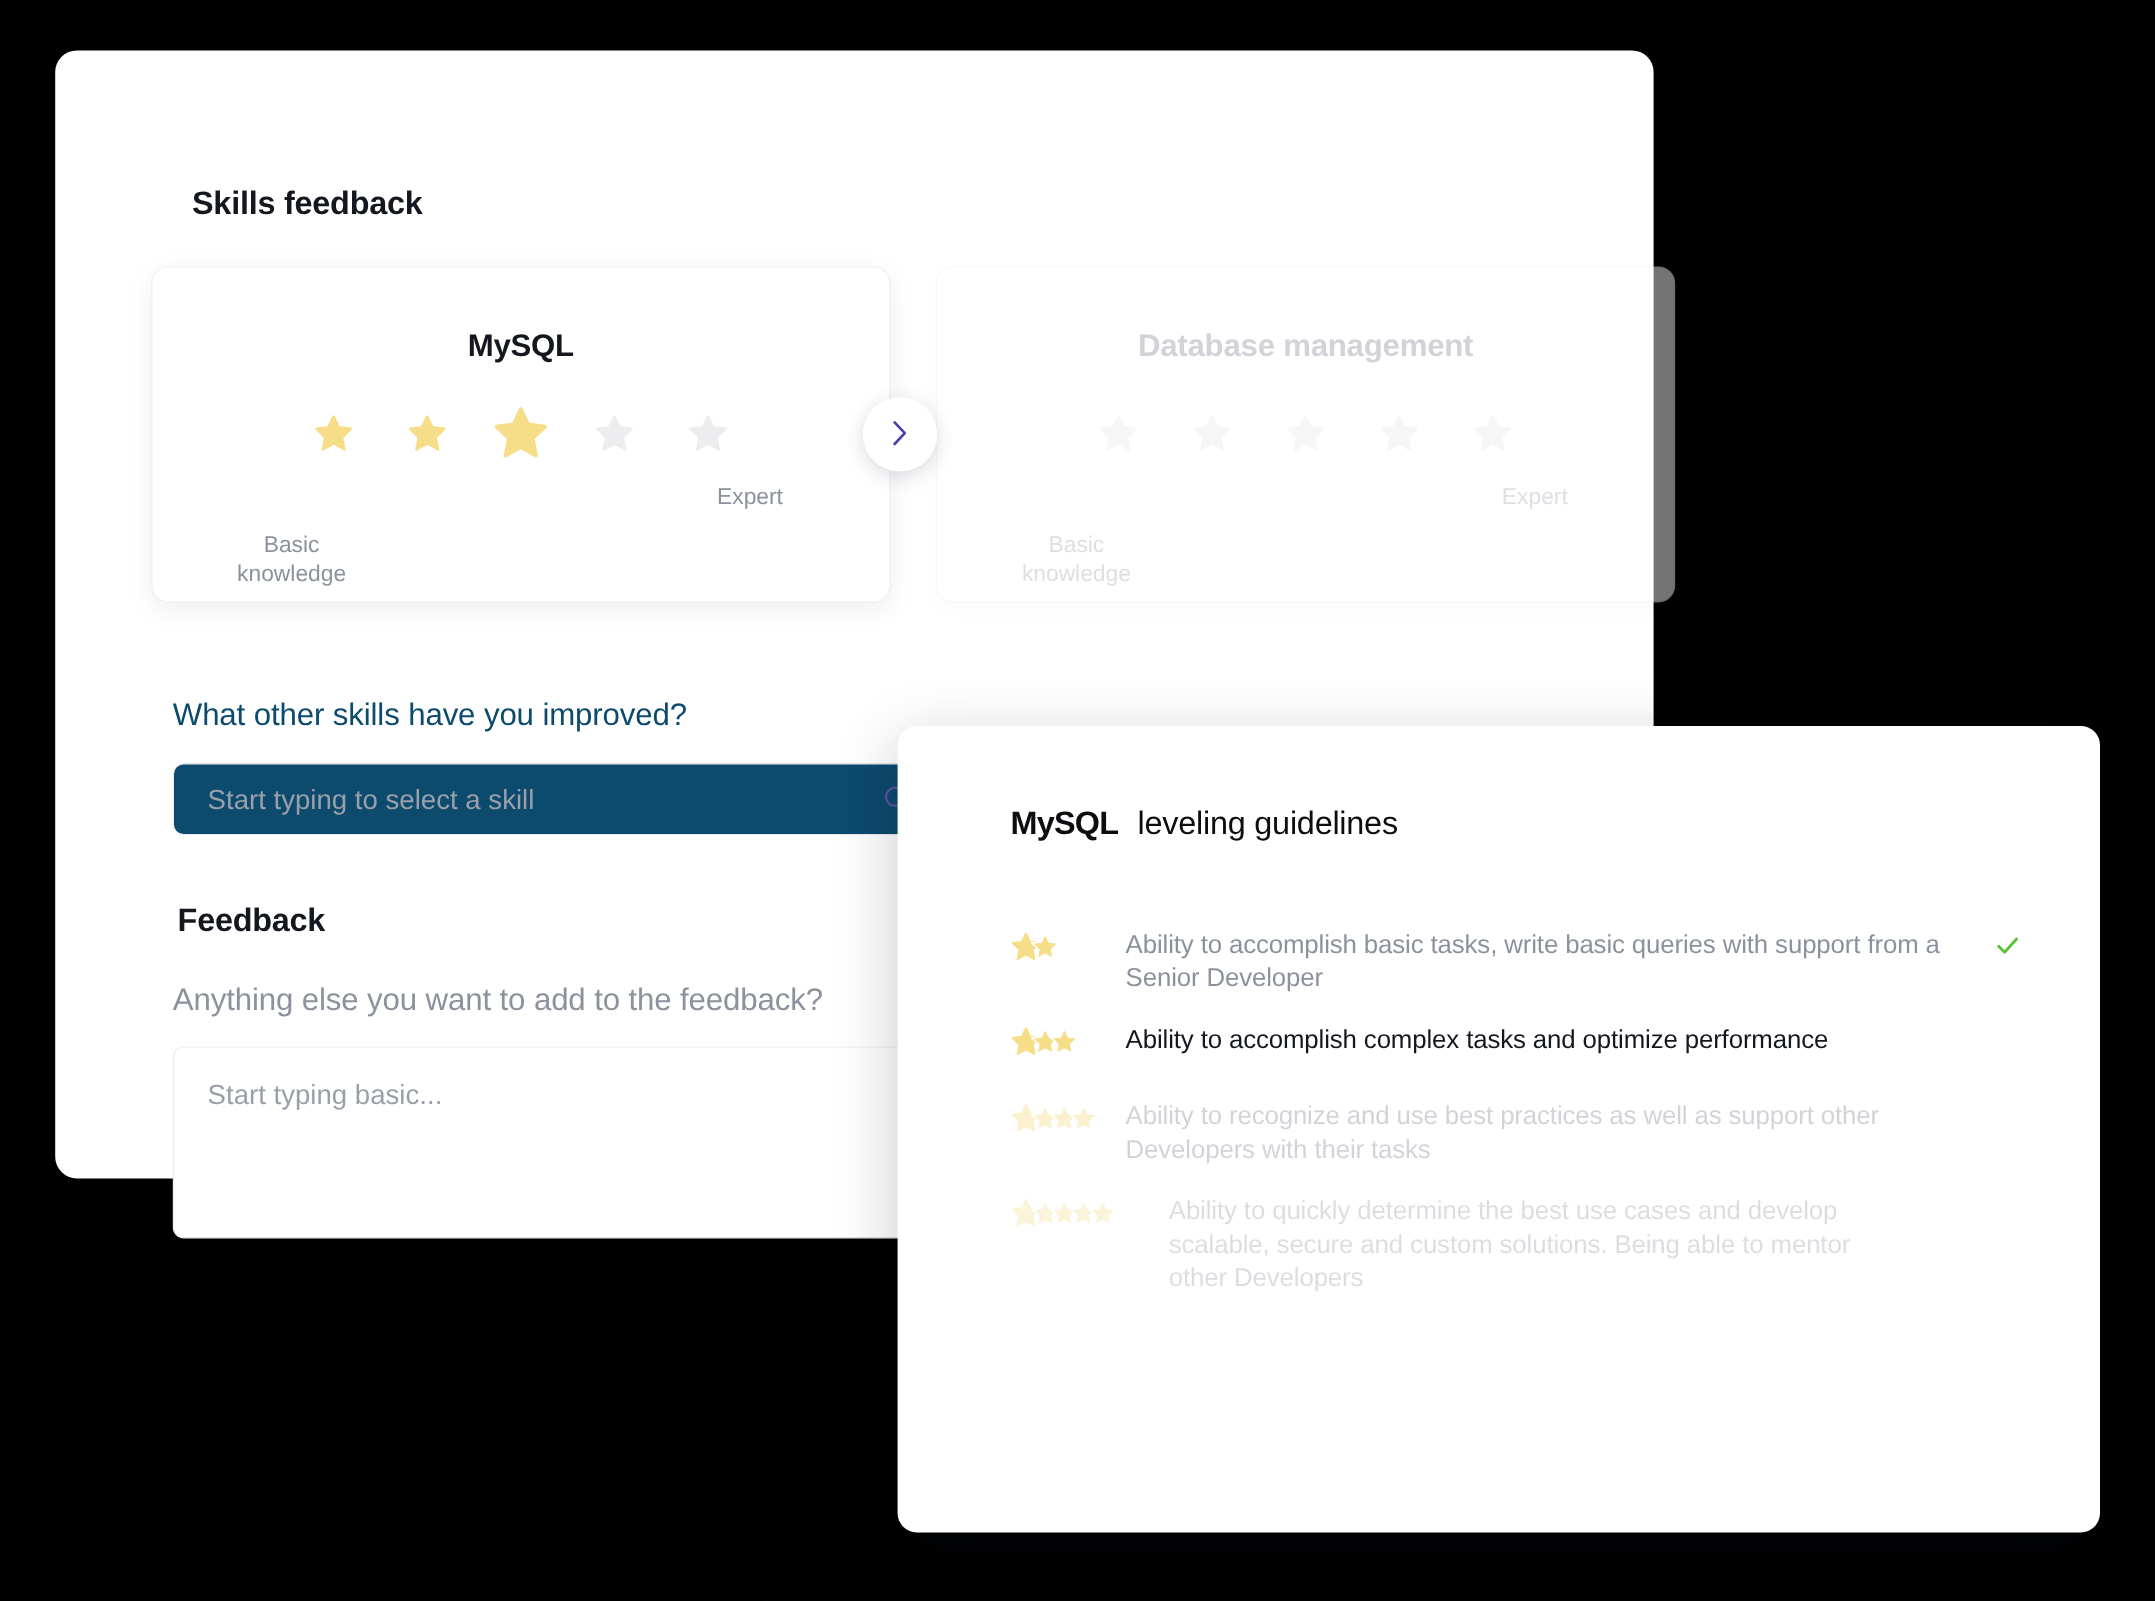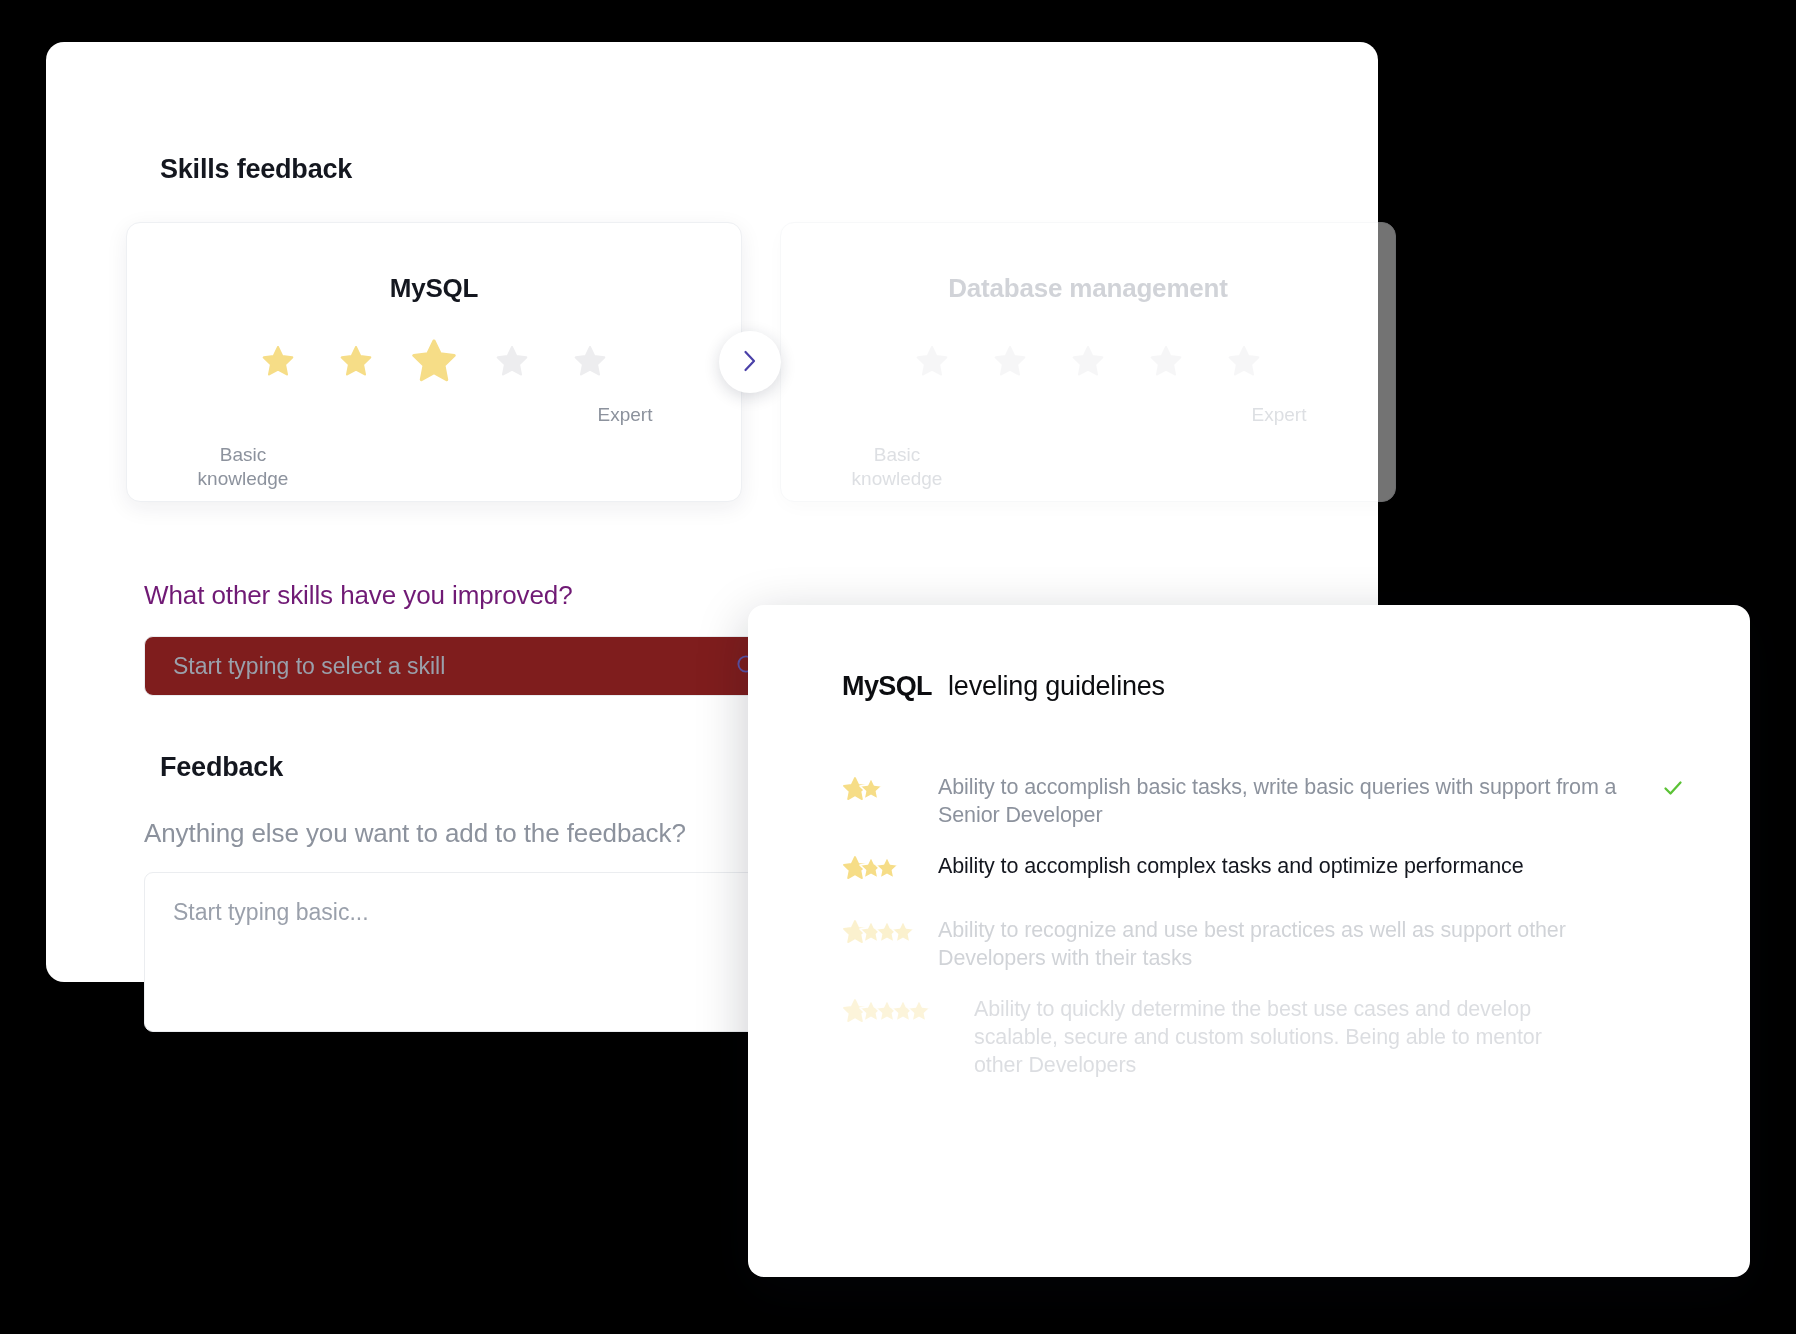--- a/index.html
+++ b/index.html
@@ -127,48 +127,48 @@
     cursor: pointer;
     z-index: 5;
   }
 
   
   .question-label {
     position: absolute;
     left: 98px;
     top: 538px;
     font-size: 26px;
-    color: #701a75;
+    color: #0c4a6e;
     letter-spacing: -0.1px;
   }
 
   .skill-search {
     position: absolute;
     left: 98px;
     top: 594px;
     width: 640px;
     height: 60px;
     border: 1px solid #ebedf0;
     border-radius: 9px;
-    background: #7f1d1d;
+    background: #0c4a6e;
     display: flex;
     align-items: center;
   }
   .skill-search .ph {
     flex: 1;
     padding-left: 28px;
     font-size: 23px;
     color: #9aa0ab;
   }
   .skill-search .mag { padding-right: 22px; display: flex; }
 
   
   .feedback-title {
     position: absolute;
-    left: 114px;
+    left: 102px;
     top: 710px;
     font-size: 27px;
     font-weight: bold;
     color: #14171f;
     letter-spacing: -0.2px;
   }
   .feedback-label {
     position: absolute;
     left: 98px;
     top: 776px;

